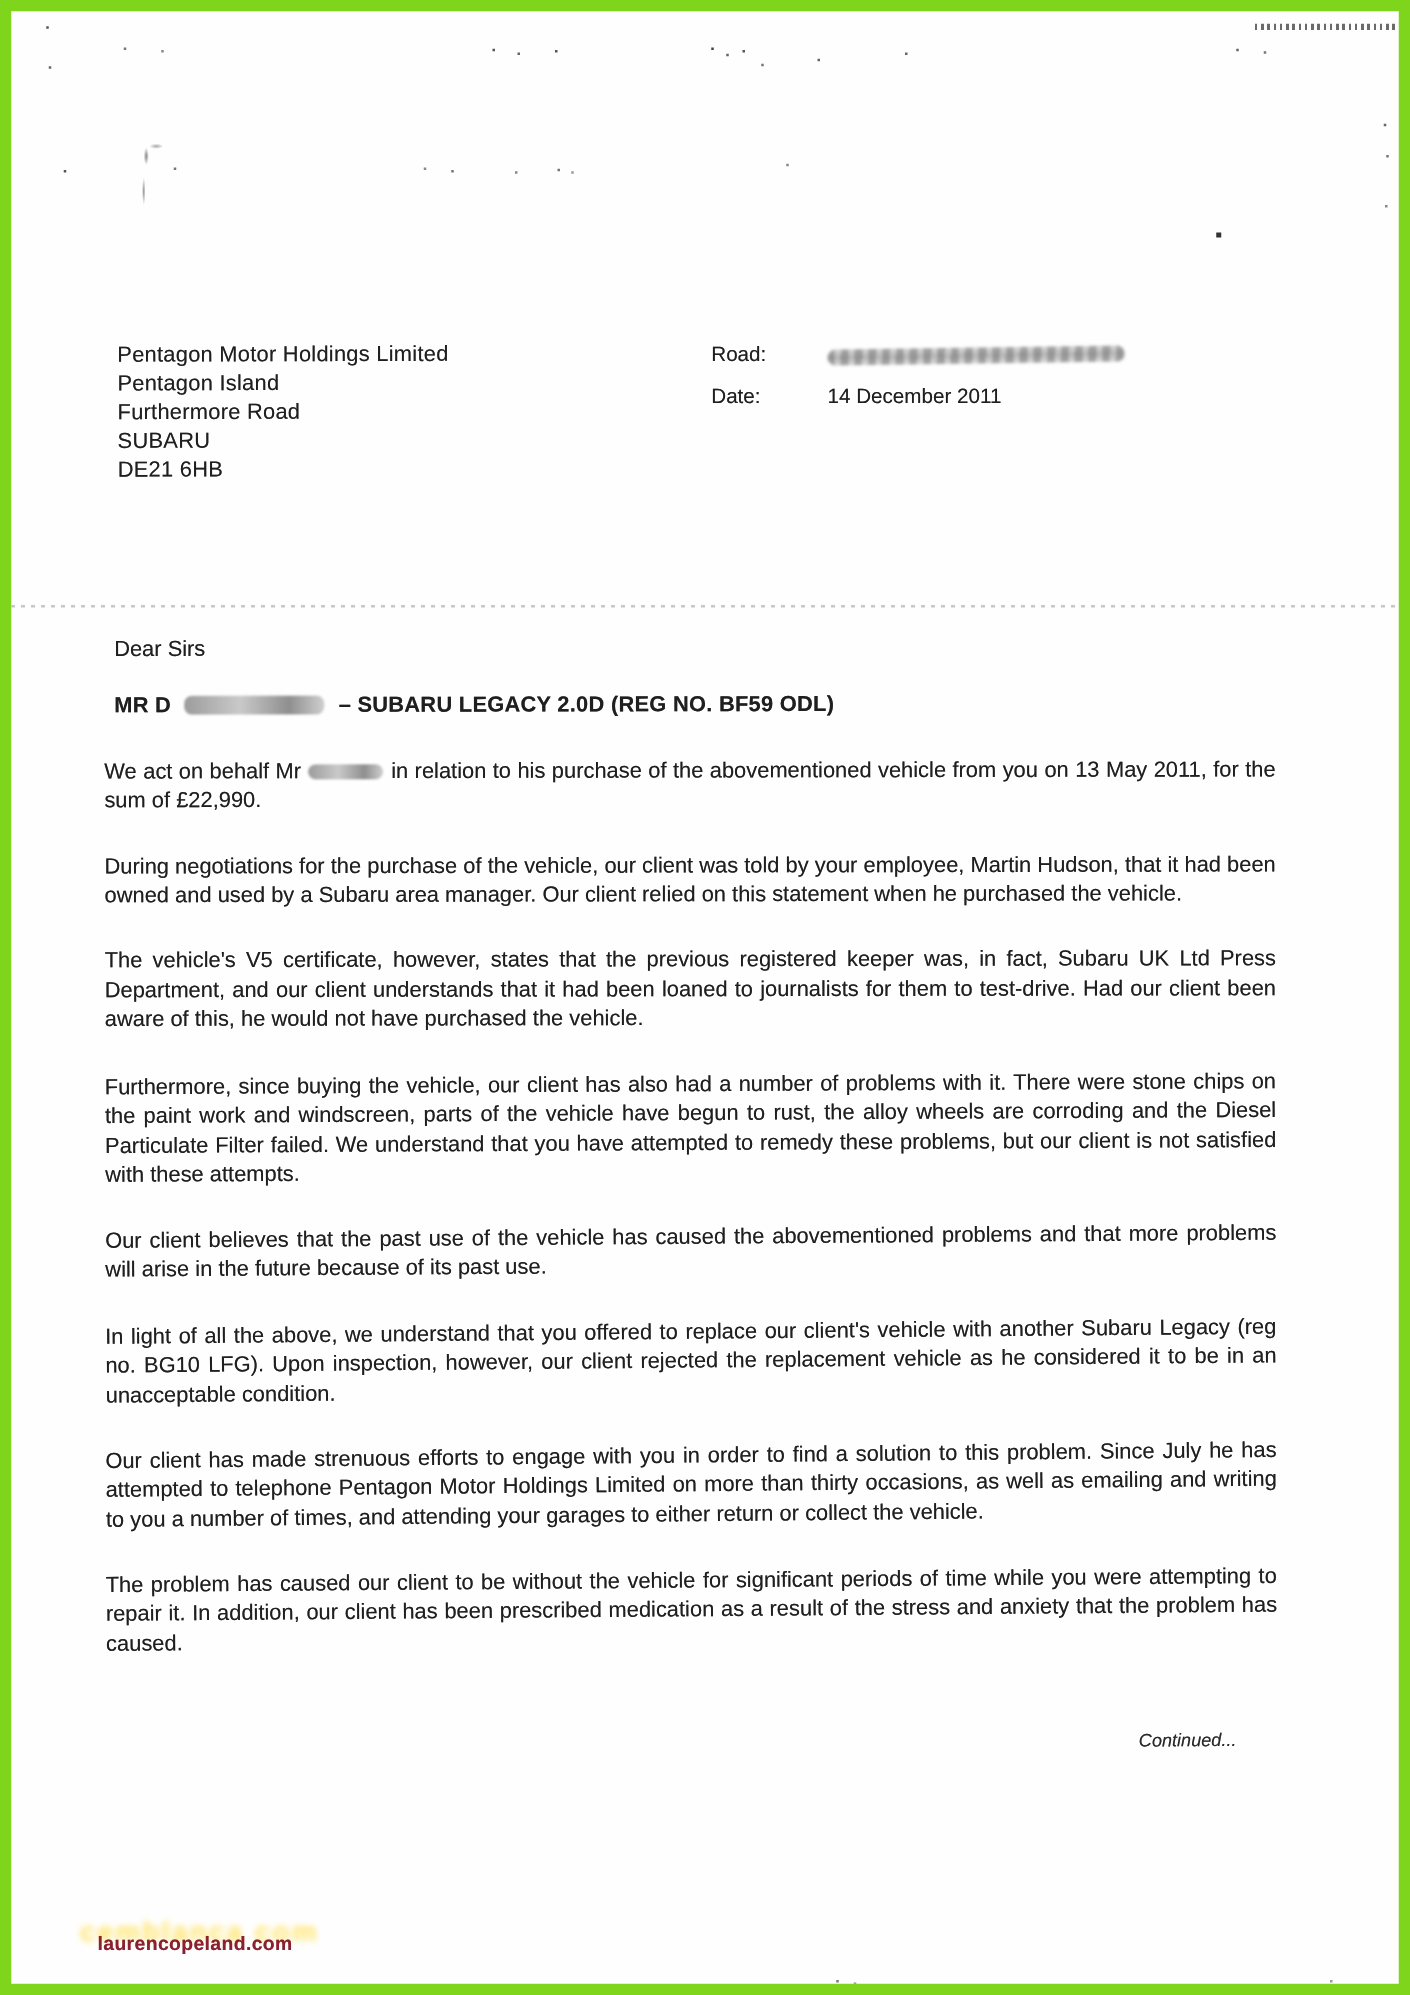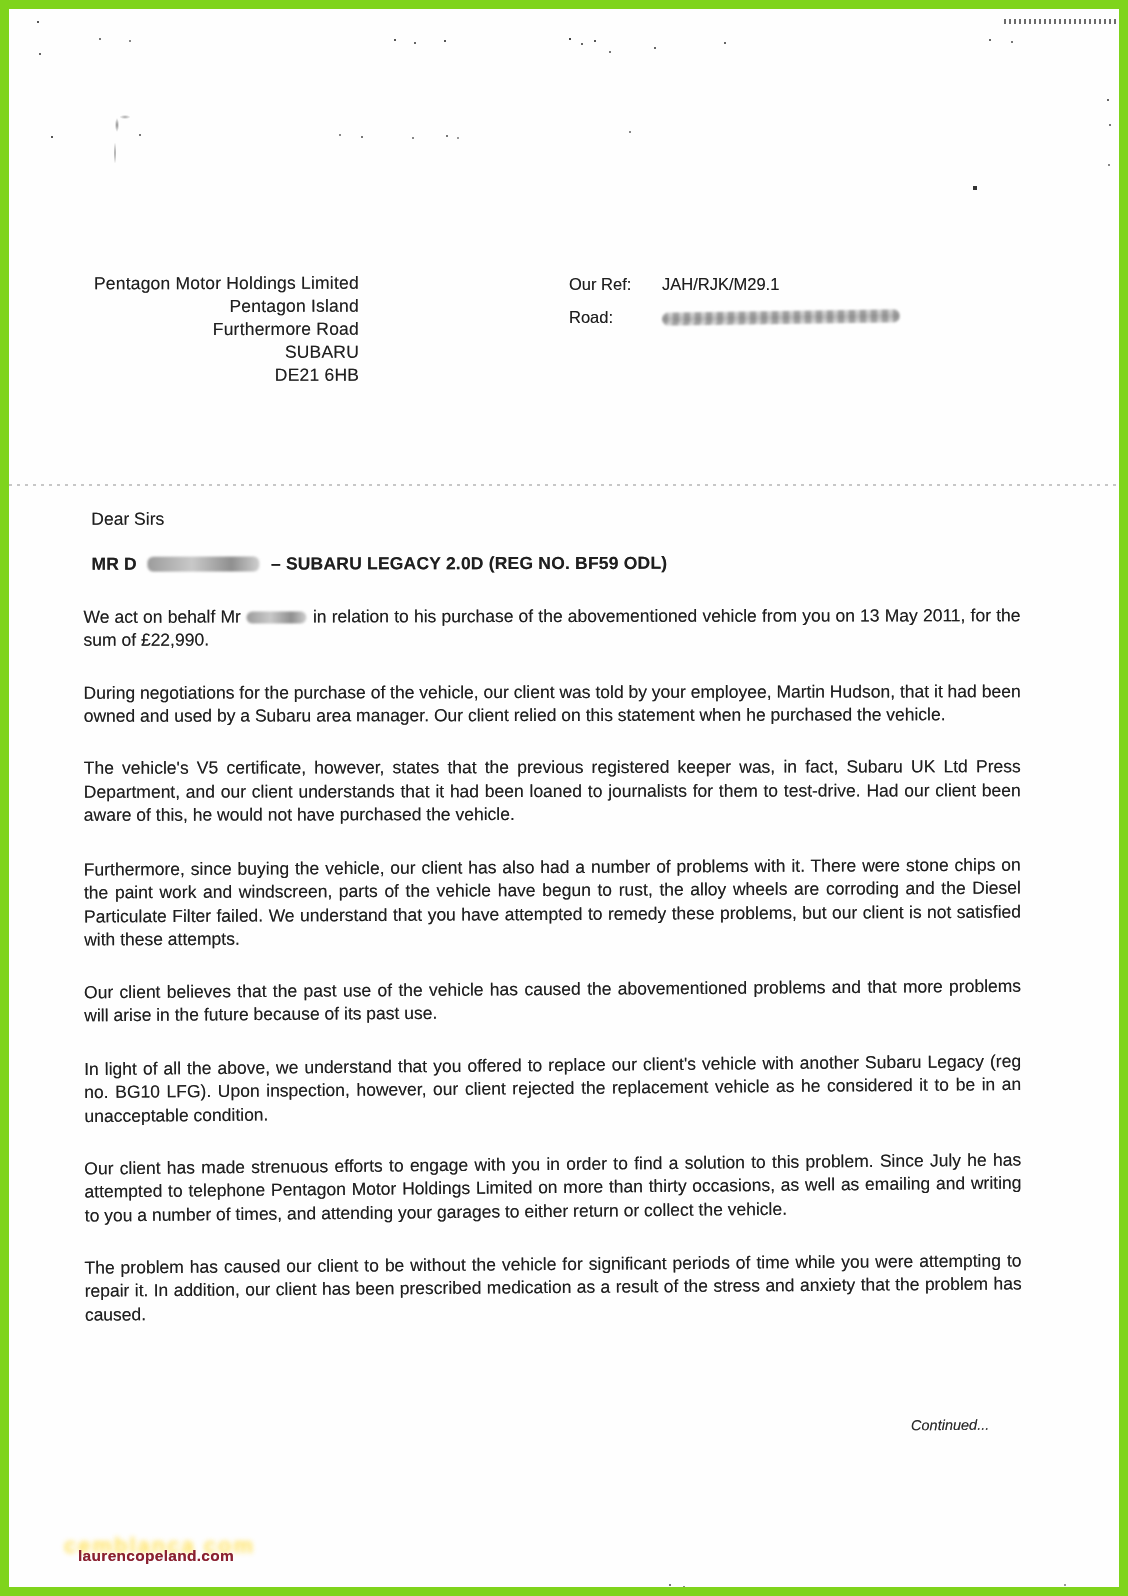--- a/index.html
+++ b/index.html
@@ -46,21 +46,20 @@
     position:absolute; left:0; right:0; top:475px; height:2px;
     background:repeating-linear-gradient(90deg,#9a9a9a 0 3px,transparent 3px 8px);
     opacity:.55;
   }
   
   .address-block {
     position:absolute; left:85px; top:263px;
     font-size:17.5px; line-height:23px; letter-spacing:.2px;
     text-shadow:0 0 .4px rgba(0,0,0,.5);
     transform:rotate(-.15deg);
-    text-align:right;
   }
   .ref-block {
     position:absolute; left:560px; top:266px;
     font-size:16.5px; text-shadow:0 0 .4px rgba(0,0,0,.5);
   }
   .ref-row { display:flex; height:33px; align-items:flex-start; }
   .ref-label { width:93px; flex:0 0 93px; }
   .ref-value { white-space:nowrap; }
   .email-scribble {
     position:relative; top:3px; width:238px; height:13px;
@@ -89,21 +88,20 @@
     background:linear-gradient(90deg,#9c9c9c,#c9c9c9 40%,#8f8f8f 75%,#cfcfcf);
     filter:blur(1px);
   }
   .redact-name { width:60px; margin:0 6px; }
   .redact-subject { width:112px; height:15px; margin:0 12px 0 10px; vertical-align:-2px; }
   .continued {
     position:absolute; right:130px; top:1376px;
     font-style:italic; font-size:14.5px; color:#2a2a2a;
     text-shadow:0 0 .4px rgba(0,0,0,.5);
     transform:rotate(-.4deg);
-    margin-top:32px;
   }
   
   .watermark-secondary {
     position:absolute; left:55px; top:1524px;
     font-size:22px; font-weight:bold; letter-spacing:2px;
     filter:blur(2.4px); opacity:.9; white-space:nowrap;
   }
   .watermark-primary {
     position:absolute; left:37px; top:1538px;
     font-size:15.5px; font-weight:bold; letter-spacing:.3px;
@@ -123,26 +121,26 @@
   <div class="address-block">
     <div>Pentagon Motor Holdings Limited</div>
     <div>Pentagon Island</div>
     <div>Furthermore Road</div>
     <div>SUBARU</div>
     <div>DE21 6HB</div>
   </div>
 
   <div class="ref-block">
     <div class="ref-row">
-      <span class="ref-label">Our Ref:</span>
-      <span class="ref-value">JAH/RJK/M29.1</span>
+      <span class="ref-label">Road:</span>
+      <span class="email-scribble"></span>
     </div>
     <div class="ref-row">
-      <span class="ref-label">Road:</span>
-      <span class="email-scribble"></span>
+      <span class="ref-label">Date:</span>
+      <span class="ref-value">14 December 2011</span>
     </div>
   </div>
 
   <div class="letter-body">
     <div class="salutation">Dear Sirs</div>
 
     <div class="subject-line">
       <span>MR D</span><span class="redact-inline redact-subject"></span><span>– SUBARU LEGACY 2.0D (REG NO. BF59 ODL)</span>
     </div>
 

